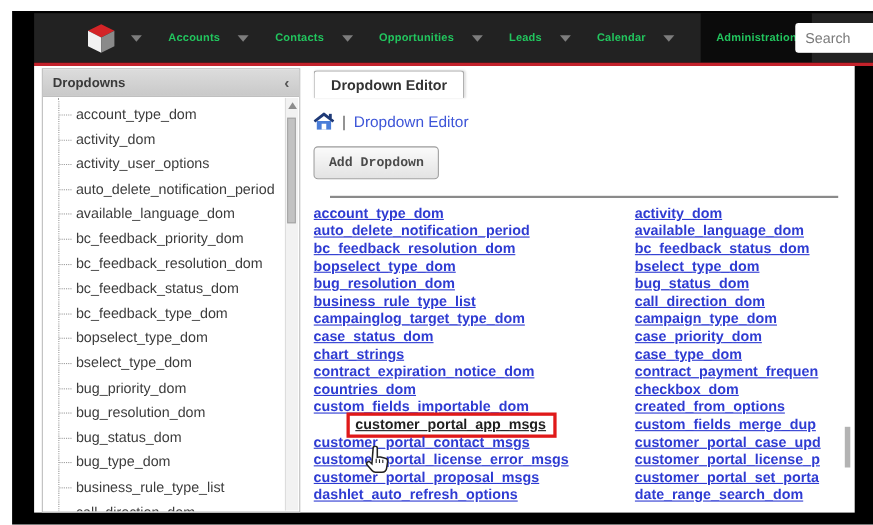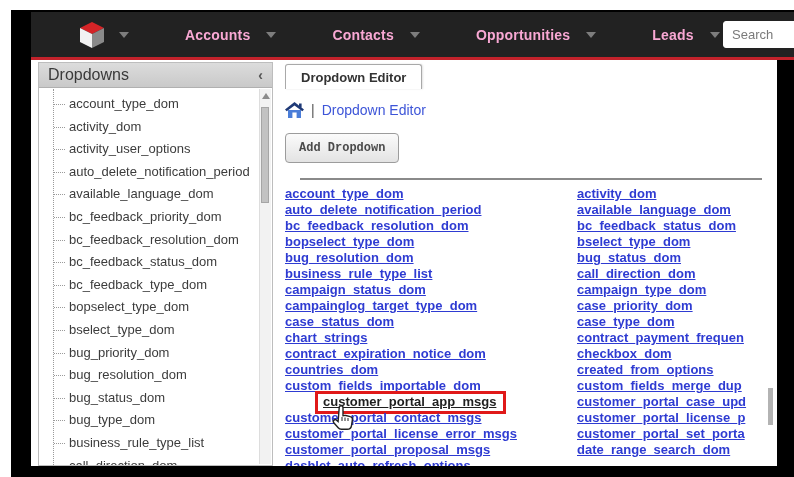--- a/index.html
+++ b/index.html
@@ -10,40 +10,40 @@
   
   .backdrop{position:absolute;left:11px;top:10px;width:783px;height:467px;background:#000;}
 
   
   .navbar{position:absolute;left:31px;top:12px;width:763px;height:45px;background:#222222;
           display:flex;align-items:center;padding-left:48px;box-sizing:border-box;}
   .logo{width:26px;height:28px;margin-right:14px;flex:none;}
   .logo-caret,.caret{width:0;height:0;border-left:5px solid transparent;border-right:5px solid transparent;
           border-top:6px solid #7d7d7d;flex:none;}
   .logo-caret{margin-right:24px;}
-  .nav-item{display:flex;align-items:center;height:45px;color:#f9a8d4;font-size:14px;font-weight:bold;
-            margin-right:24px;cursor:default;margin-left:32px;}
+  .nav-item{display:flex;align-items:center;height:45px;color:#22c55e;font-size:10px;font-weight:bold;
+            margin-right:24px;cursor:default;}
   .nav-item .nav-item-label{margin-right:16px;letter-spacing:.2px;}
   .nav-item.active{background:#0b0b0b;padding:0 14px;margin-right:10px;}
   .nav-item.active .nav-item-label{margin-right:0;}
   .search-box{position:absolute;left:723px;top:21px;width:88px;height:27px;background:#ffffff;
               border:1px solid #ffffff;border-radius:3px;font-size:13px;color:#777;
               padding:0 8px;box-sizing:border-box;outline:none;font-family:inherit;}
   .search-box::placeholder{color:#7a7a7a;opacity:1;}
   .redline{position:absolute;left:31px;top:57px;width:763px;height:3px;background:#c3222b;}
 
   
   .content{position:absolute;left:31px;top:60px;width:746px;height:406px;background:#ffffff;overflow:hidden;}
 
   
   .sidebar{position:absolute;left:7px;top:2px;width:235px;height:404px;background:#fff;
            border:1px solid #bdbdbd;box-sizing:border-box;overflow:hidden;}
   .sidebar-header{height:24px;background:linear-gradient(#dcdcdc,#c9c9c9);border-bottom:1px solid #b0b0b0;
                   display:flex;align-items:center;justify-content:space-between;padding:0 9px;}
-  .sidebar-title{font-size:16px;font-weight:normal;color:#3a3a3a;}
+  .sidebar-title{font-size:12px;font-weight:bold;color:#3a3a3a;}
   .sidebar-collapse{font-size:14px;color:#555;font-weight:bold;line-height:1;cursor:default;}
   .tree{position:absolute;left:0;top:26px;right:12px;bottom:0;padding:4px 0 0 0;overflow:hidden;}
   .tree-vline{position:absolute;left:14px;top:0;bottom:0;border-left:1px dotted #9a9a9a;}
   .tree-item{position:relative;height:22.6px;line-height:22.6px;padding-left:30px;font-size:13px;
              color:#3c3c3c;white-space:nowrap;cursor:default;}
   .tree-item::before{content:"";position:absolute;left:15px;top:11px;width:11px;border-top:1px dotted #9a9a9a;}
   .side-scroll{position:absolute;right:1px;top:26px;width:11px;bottom:1px;background:#f2f2f2;border-left:1px solid #ddd;}
   .side-scroll .arrow-up{position:absolute;top:4px;left:2px;width:0;height:0;
        border-left:4px solid transparent;border-right:4px solid transparent;border-bottom:6px solid #8c8c8c;}
   .side-scroll .thumb{position:absolute;left:1px;width:8px;top:18px;height:96px;background:#c2c2c2;
@@ -207,21 +207,20 @@
           <a class="dd-link">auto_delete_notification_period</a>
 
           <a class="dd-link">bc_feedback_resolution_dom</a>
 
           <a class="dd-link">bopselect_type_dom</a>
 
           <a class="dd-link">bug_resolution_dom</a>
 
           <a class="dd-link">business_rule_type_list</a>
 
-          <a class="dd-link">campaign_status_dom</a>
 
           <a class="dd-link">campainglog_target_type_dom</a>
 
           <a class="dd-link">case_status_dom</a>
 
           <a class="dd-link">chart_strings</a>
 
           <a class="dd-link">contract_expiration_notice_dom</a>
 
           <a class="dd-link">countries_dom</a>

